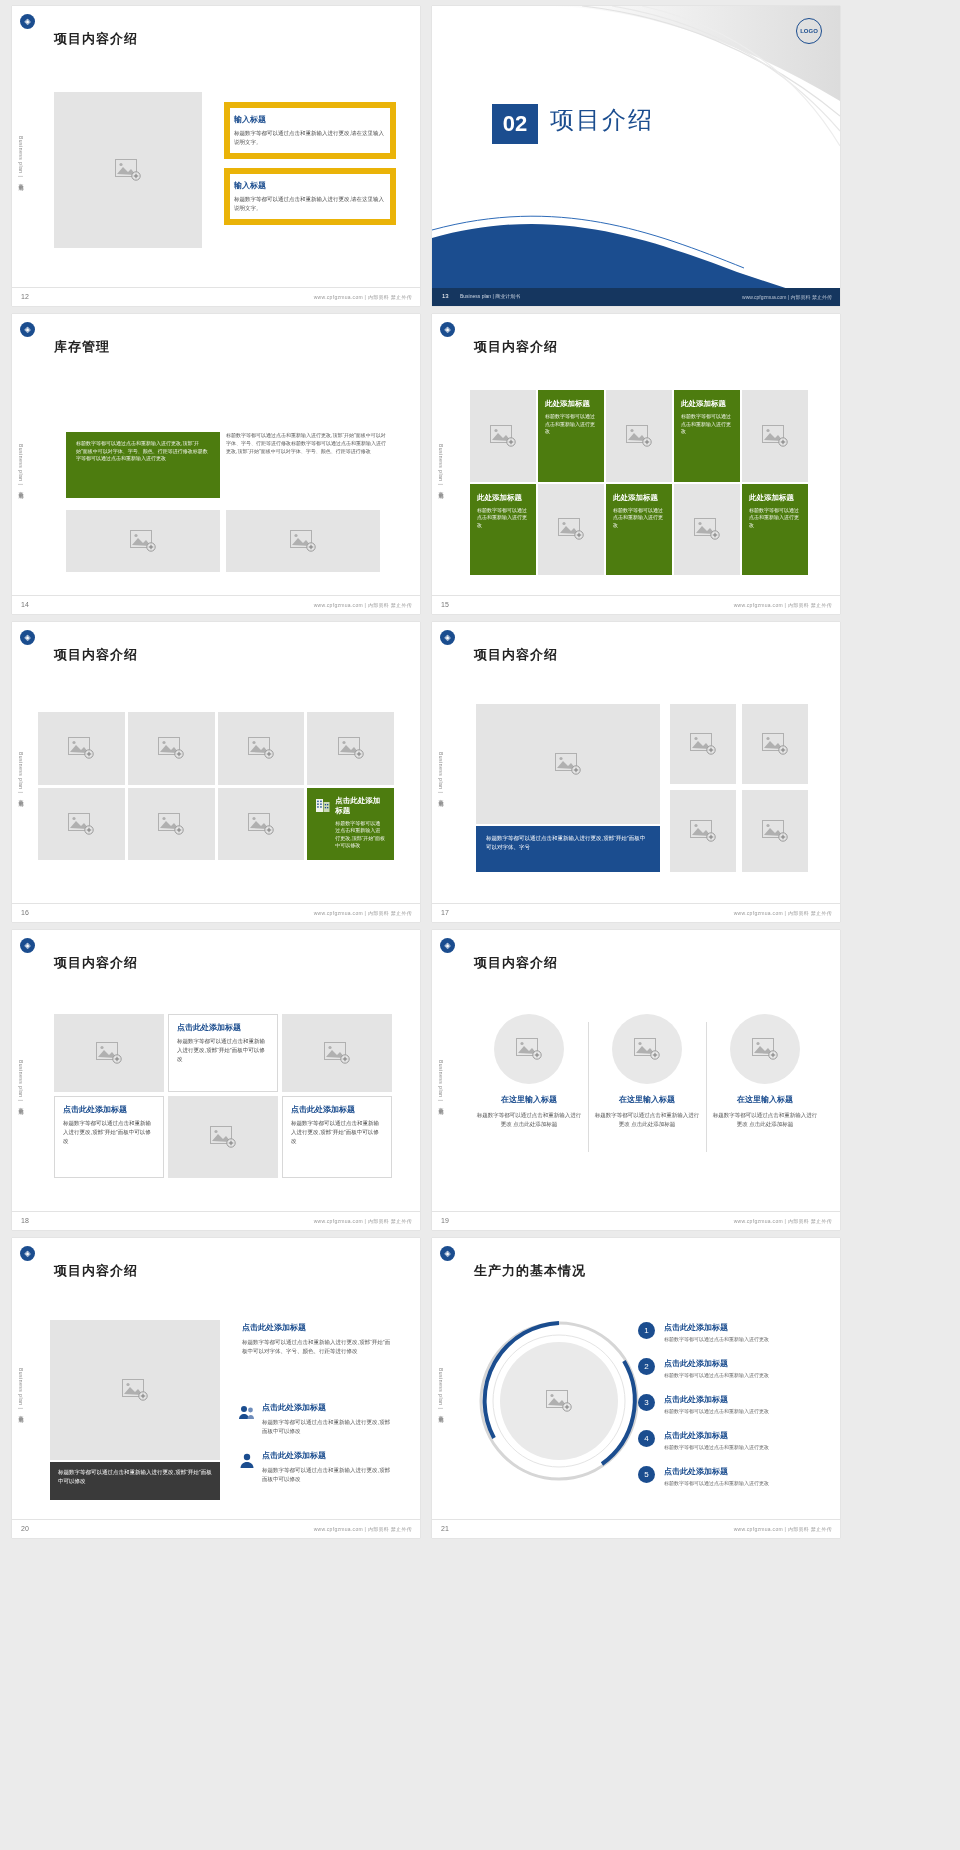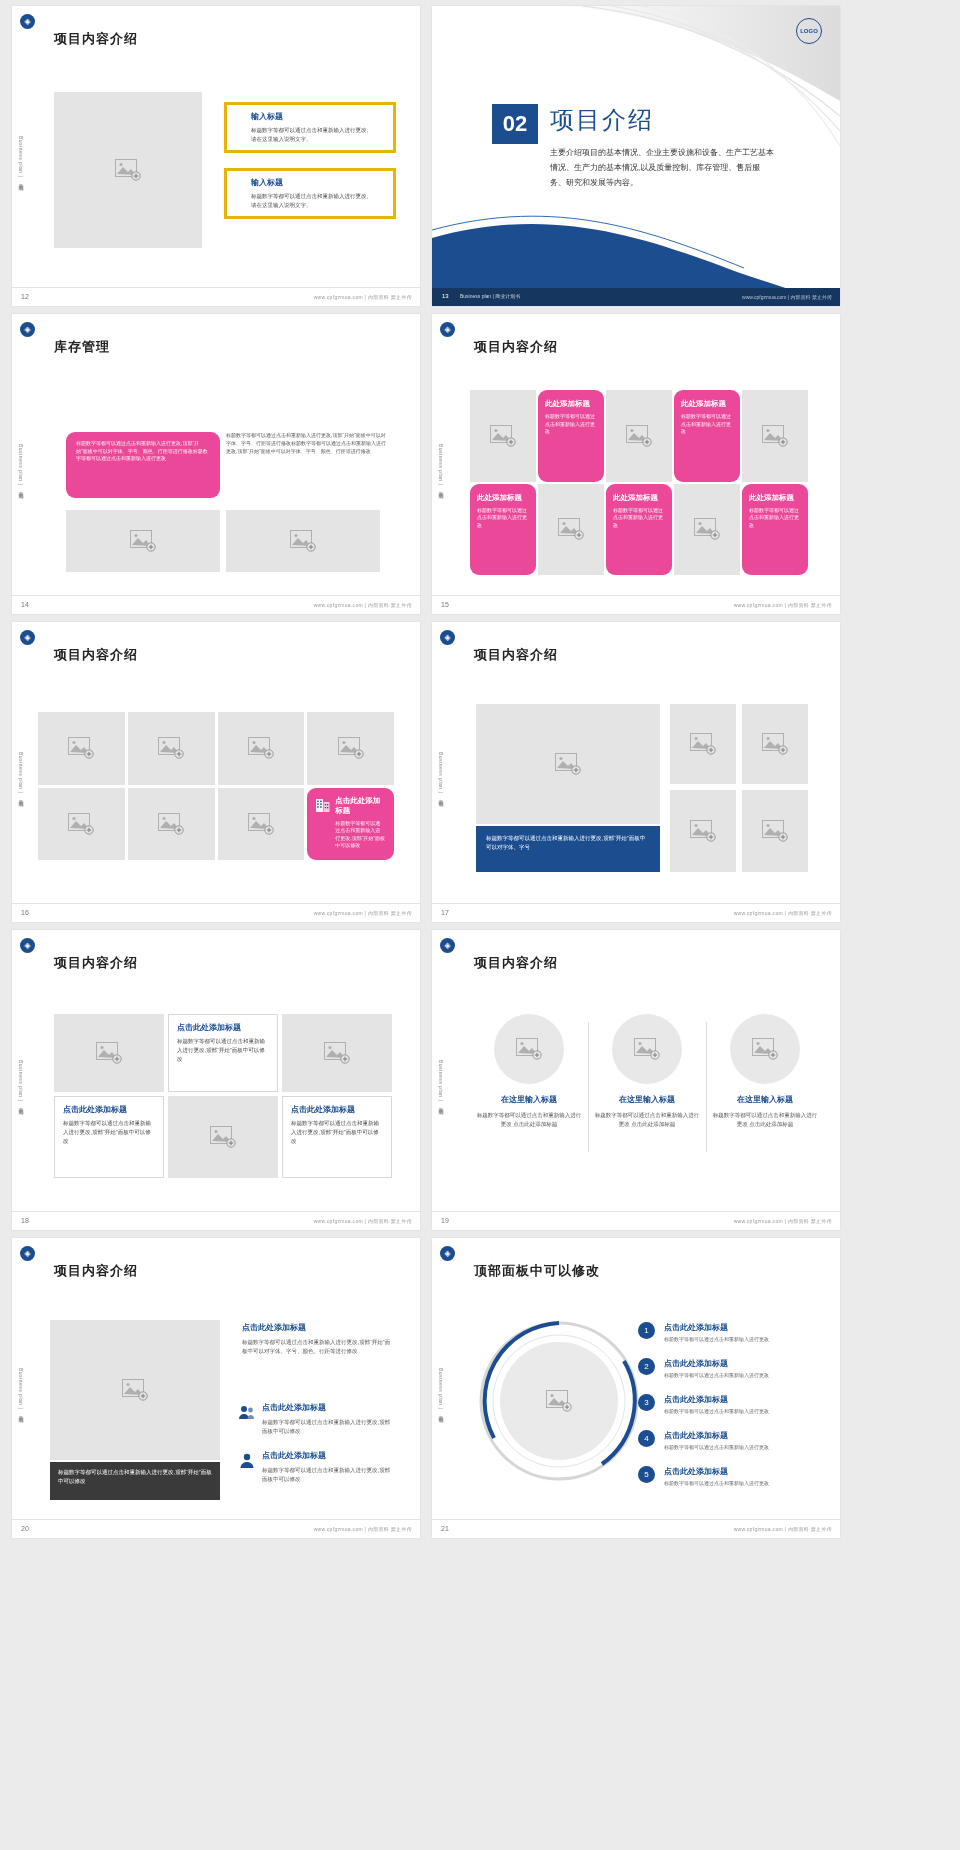--- a/index.html
+++ b/index.html
@@ -60,27 +60,27 @@
   .ph {
     background:#e4e4e4;
     position:relative;
   }
   .ph .pic {
     position:absolute; left:50%; top:50%;
     transform:translate(-50%,-50%);
     width:26px; height:22px;
   }
   .pic svg { display:block; }
-  .blue { background:#ec4899; color:#fff;border-radius:9px; }
+  .blue { background:#4d7c0f; color:#fff; }
   .blue .bt { font-size:7.5px; font-weight:bold; margin-bottom:4px; }
   .blue .bd { font-size:5px; line-height:1.5; opacity:.92; }
 
   .txtbox {
-    border:3px solid #eab308;
-    padding:6px 24px;
+    border:6px solid #eab308;
+    padding:6px 4px;
   }
   .t-head { font-size:8px; font-weight:bold; color:#1b4d8f; margin-bottom:4px;}
   .t-body { font-size:5.5px; line-height:1.6; color:#4a4a4a; }
 
   
   .s13 { background:#fdba74; }
   .s13 .topwave { position:absolute; left:0; top:0; width:408px; height:300px; }
   .s13 .numbox {
     position:absolute; left:60px; top:98px;
     width:46px; height:40px; background:#1b4d8f; color:#fff;
@@ -224,21 +224,20 @@
       <path d="M150 0 C240 10 330 45 408 110" stroke="#e2e2e2" fill="none" stroke-width="1.2"></path>
       <path d="M180 0 C265 14 345 52 408 125" stroke="#e8e8e8" fill="none" stroke-width="1.2"></path>
       <path d="M210 0 C290 18 360 60 408 140" stroke="#ededed" fill="none" stroke-width="1.2"></path>
       <path d="M0 250 C110 215 210 245 290 275 L408 300 L0 300 Z" fill="#3a3a3a"></path>
       <path d="M0 232 C120 198 215 232 305 266 L408 300 L0 300 Z" fill="#1b4d8f"></path>
       <path d="M0 224 C125 190 220 225 312 262" stroke="#2e6bb8" fill="none" stroke-width="1"></path>
     </svg>
     <div class="logo">LOGO</div>
     <div class="numbox">02</div>
     <div class="sectitle">项目介绍</div>
-    <div class="secdesc">主要介绍项目的基本情况、企业主要设施和设备、生产工艺基本情况、生产力的基本情况,以及质量控制、库存管理、售后服务、研究和发展等内容。</div>
     <div class="botbar">
       <span class="pn">13</span>
       <span class="bp">Business plan | 商业计划书</span>
       <span class="fr">www.cpfgzmua.com | 内部资料 禁止外传</span>
     </div>
   </div>
 
   <div class="slide s14">
     <div class="spine-badge">◈</div>
     <div class="spine-text">Business plan | 商业计划书</div>
@@ -715,21 +714,21 @@
     </div>
 
     <div class="hr-line"></div>
     <div class="page-num">20</div>
     <div class="footer-right">www.cpfgzmua.com | 内部资料 禁止外传</div>
   </div>
 
   <div class="slide s21">
     <div class="spine-badge">◈</div>
     <div class="spine-text">Business plan | 商业计划书</div>
-    <div class="slide-title">顶部面板中可以修改</div>
+    <div class="slide-title">生产力的基本情况</div>
 
     <div class="ringwrap">
       <svg width="170" height="170" viewBox="0 0 170 170">
         <circle cx="85" cy="85" r="78" fill="none" stroke="#d6d6d6" stroke-width="3"></circle>
         <path d="M85 7 A78 78 0 0 0 20 122" fill="none" stroke="#1b4d8f" stroke-width="4"></path>
         <path d="M150 45 A78 78 0 0 1 128 148" fill="none" stroke="#1b4d8f" stroke-width="4"></path>
         <circle cx="85" cy="85" r="66" fill="none" stroke="#e4e4e4" stroke-width="1"></circle>
       </svg>
       <div class="inner">
         <span class="pic" style="position:absolute;left:50%;top:50%;transform:translate(-50%,-50%);">

